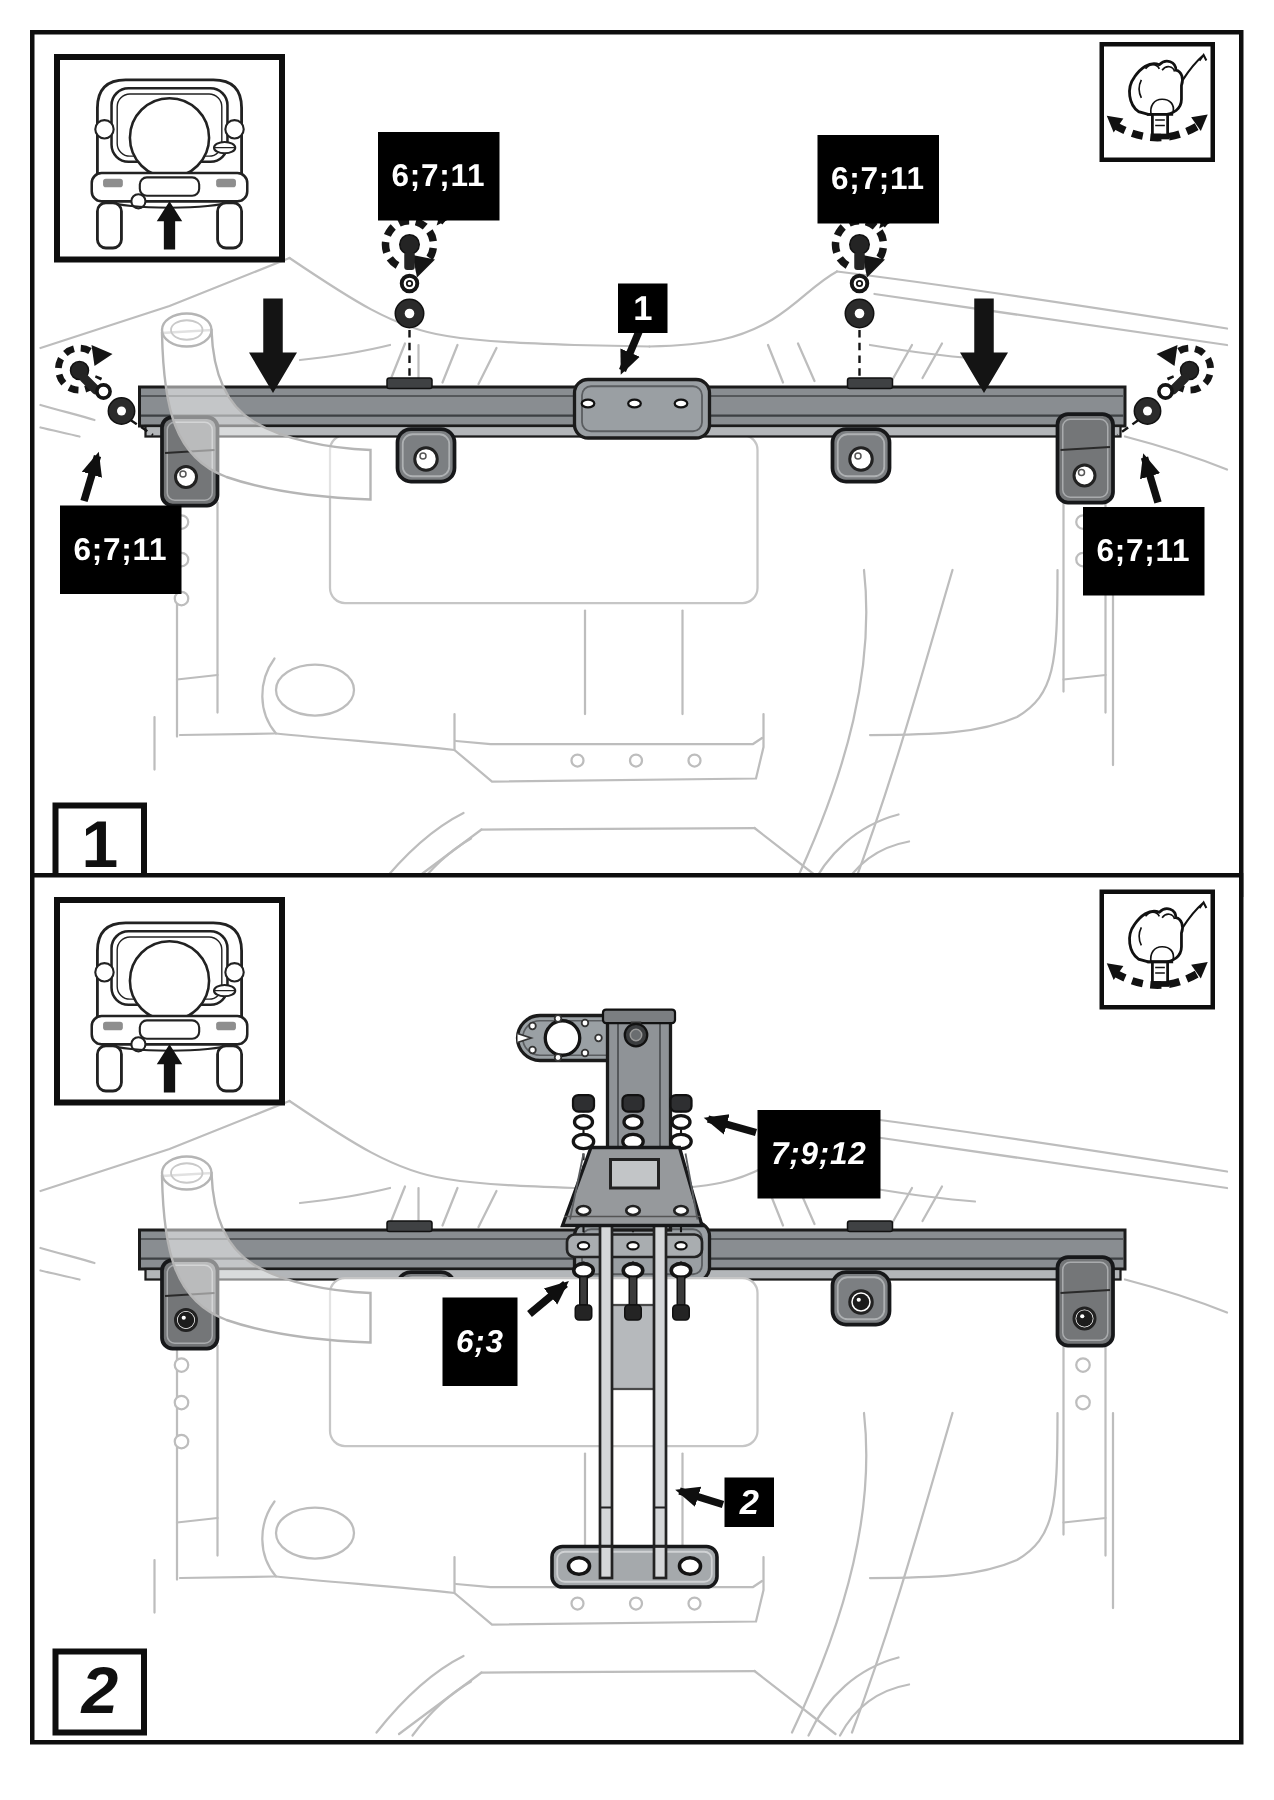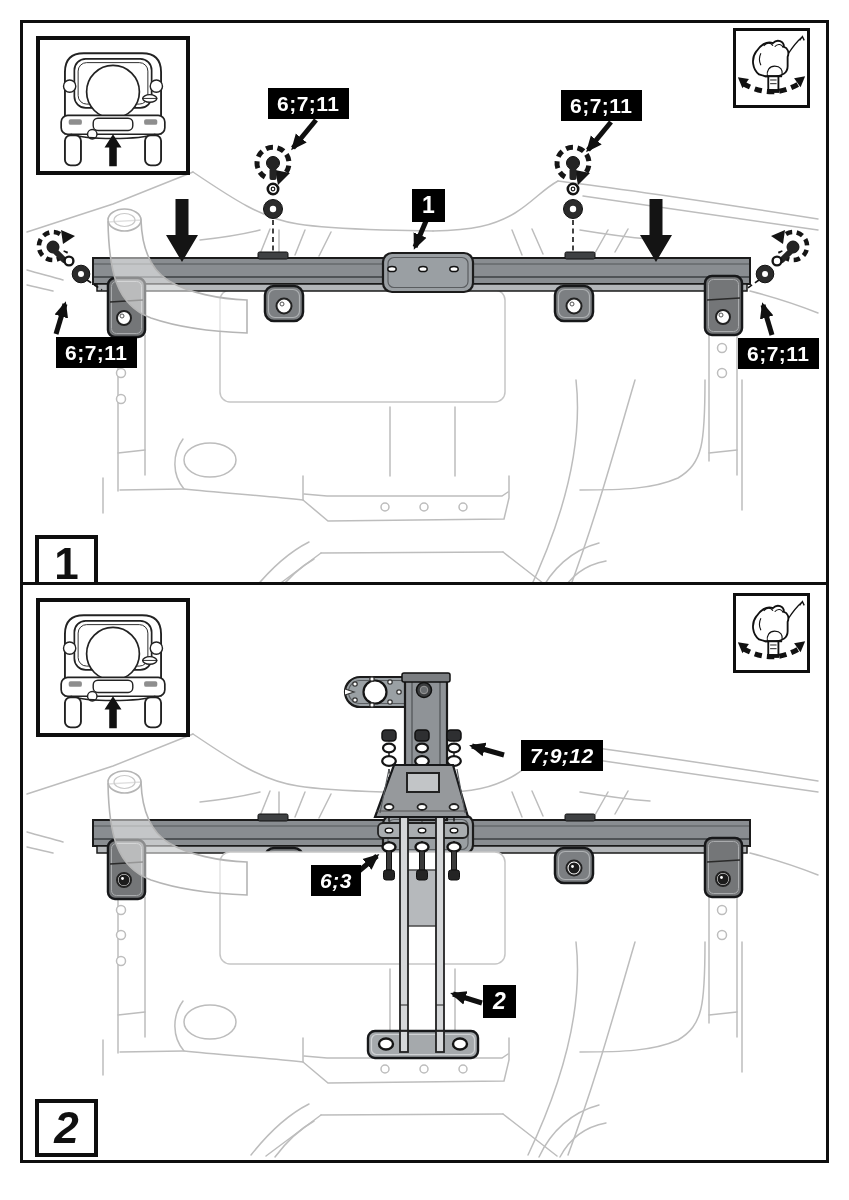--- a/index.html
+++ b/index.html
@@ -8,21 +8,21 @@
   .panel{position:absolute;left:20px;width:803px;border:3px solid #0e0e0e;background:#fff;overflow:hidden;}
   #panel-1{top:20px;height:572px;}
   #panel-2{top:582px;height:575px;font-style:italic;}
   .art{position:absolute;left:0;top:0;}
   .corner-box{position:absolute;background:#fff;}
   .car-box{left:13px;top:13px;width:146px;height:131px;border:4px solid #0e0e0e;}
   .hand-box{left:710px;width:71px;height:74px;border:3px solid #0e0e0e;}
   #panel-1 .hand-box{top:5px;}
   #panel-2 .hand-box{top:8px;}
   .callout{position:absolute;background:#000;color:#fff;font-weight:700;font-size:21px;line-height:1;
-           padding:5px 9px;letter-spacing:.5px;white-space:nowrap;margin-left:16px;}
+           padding:19px 9px;letter-spacing:.5px;white-space:nowrap;}
   .badge{position:absolute;background:#000;color:#fff;font-weight:700;font-size:23px;width:33px;height:33px;
          display:flex;align-items:center;justify-content:center;}
   .step{position:absolute;left:12px;background:#fff;border:4px solid #0e0e0e;color:#101010;font-weight:700;
         font-size:44px;width:55px;height:50px;display:flex;align-items:center;justify-content:center;}
   #panel-1 .step{top:512px;}
   #panel-2 .step{top:514px;}
 </style>
 </head>
 <body>
 

